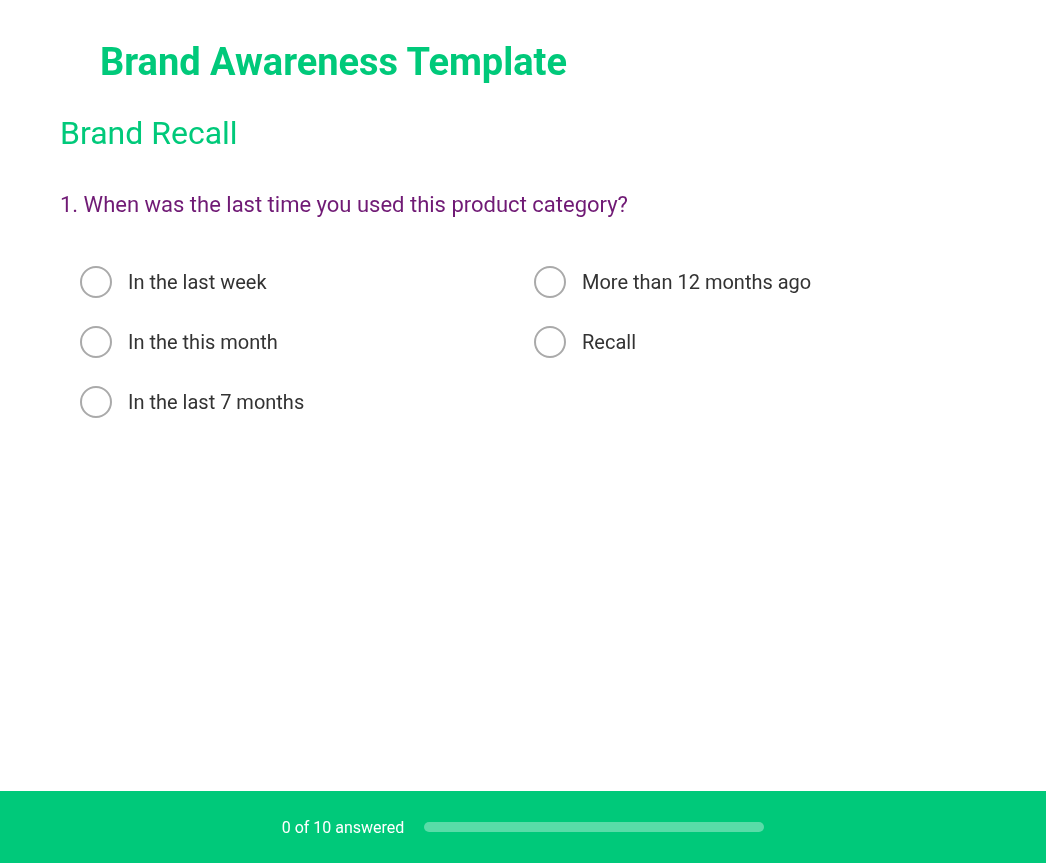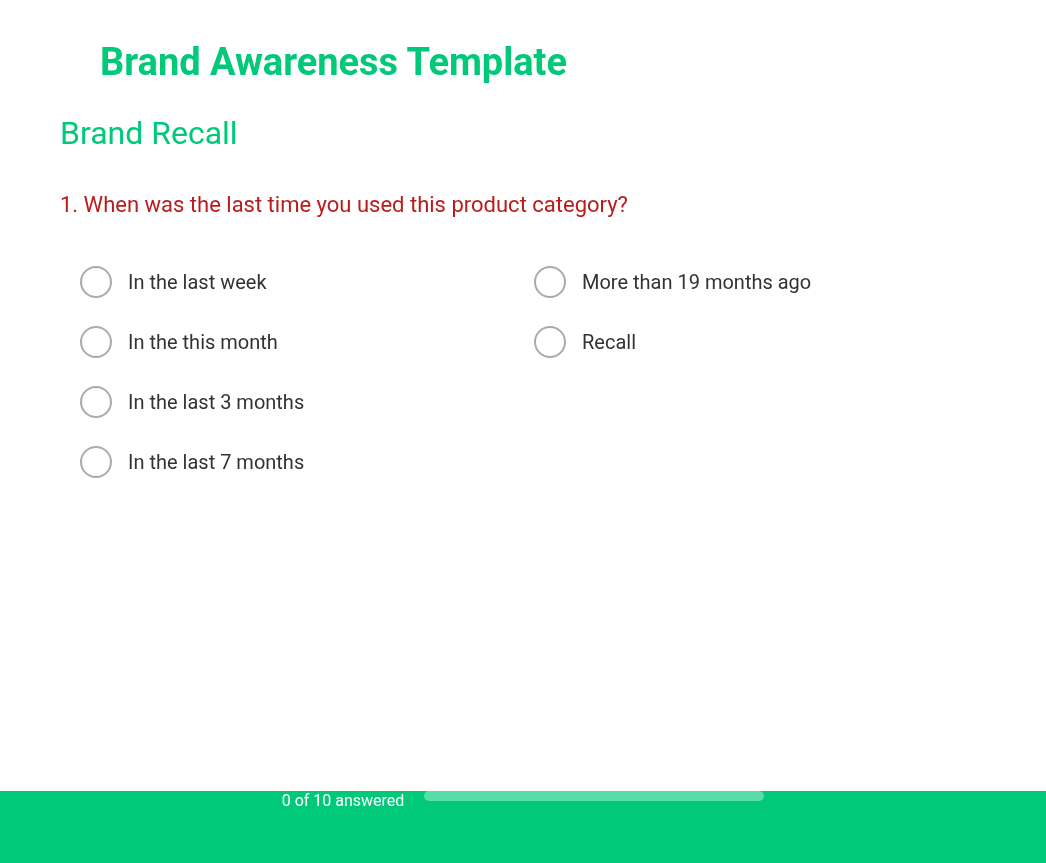--- a/index.html
+++ b/index.html
@@ -36,21 +36,21 @@
       color: #00c97a;
       margin-bottom: 40px;
     }
 
     .question {
       margin-bottom: 40px;
     }
 
     .question-text {
       font-size: 22px;
-      color: #b91c1c;
+      color: #701a75;
       margin-bottom: 35px;
       font-weight: 400;
     }
 
     .options-grid {
       display: grid;
       grid-template-columns: 1fr 1fr;
       gap: 8px;
       max-width: 900px;
     }
@@ -78,21 +78,21 @@
     .option-label {
       font-size: 20px;
       color: #333333;
       font-weight: 400;
     }
 
     .footer-bar {
       background: #00c97a;
       height: 72px;
       display: flex;
-      align-items: flex-start;
+      align-items: center;
       justify-content: center;
       gap: 20px;
       padding: 0 40px;
     }
 
     .footer-text {
       color: #ffffff;
       font-size: 16px;
       font-weight: 400;
       white-space: nowrap;
@@ -129,32 +129,28 @@
         <div class="option-item">
           <div class="radio-circle"></div>
           <span class="option-label">In the last week</span>
         </div>
         <div class="option-item">
           <div class="radio-circle"></div>
           <span class="option-label">In the this month</span>
         </div>
         <div class="option-item">
           <div class="radio-circle"></div>
-          <span class="option-label">In the last 3 months</span>
-        </div>
-        <div class="option-item">
-          <div class="radio-circle"></div>
           <span class="option-label">In the last 7 months</span>
         </div>
       </div>
 
       <div>
         <div class="option-item">
           <div class="radio-circle"></div>
-          <span class="option-label">More than 19 months ago</span>
+          <span class="option-label">More than 12 months ago</span>
         </div>
         <div class="option-item">
           <div class="radio-circle"></div>
           <span class="option-label">Recall</span>
         </div>
       </div>
     </div>
   </div>
 </div>
 

